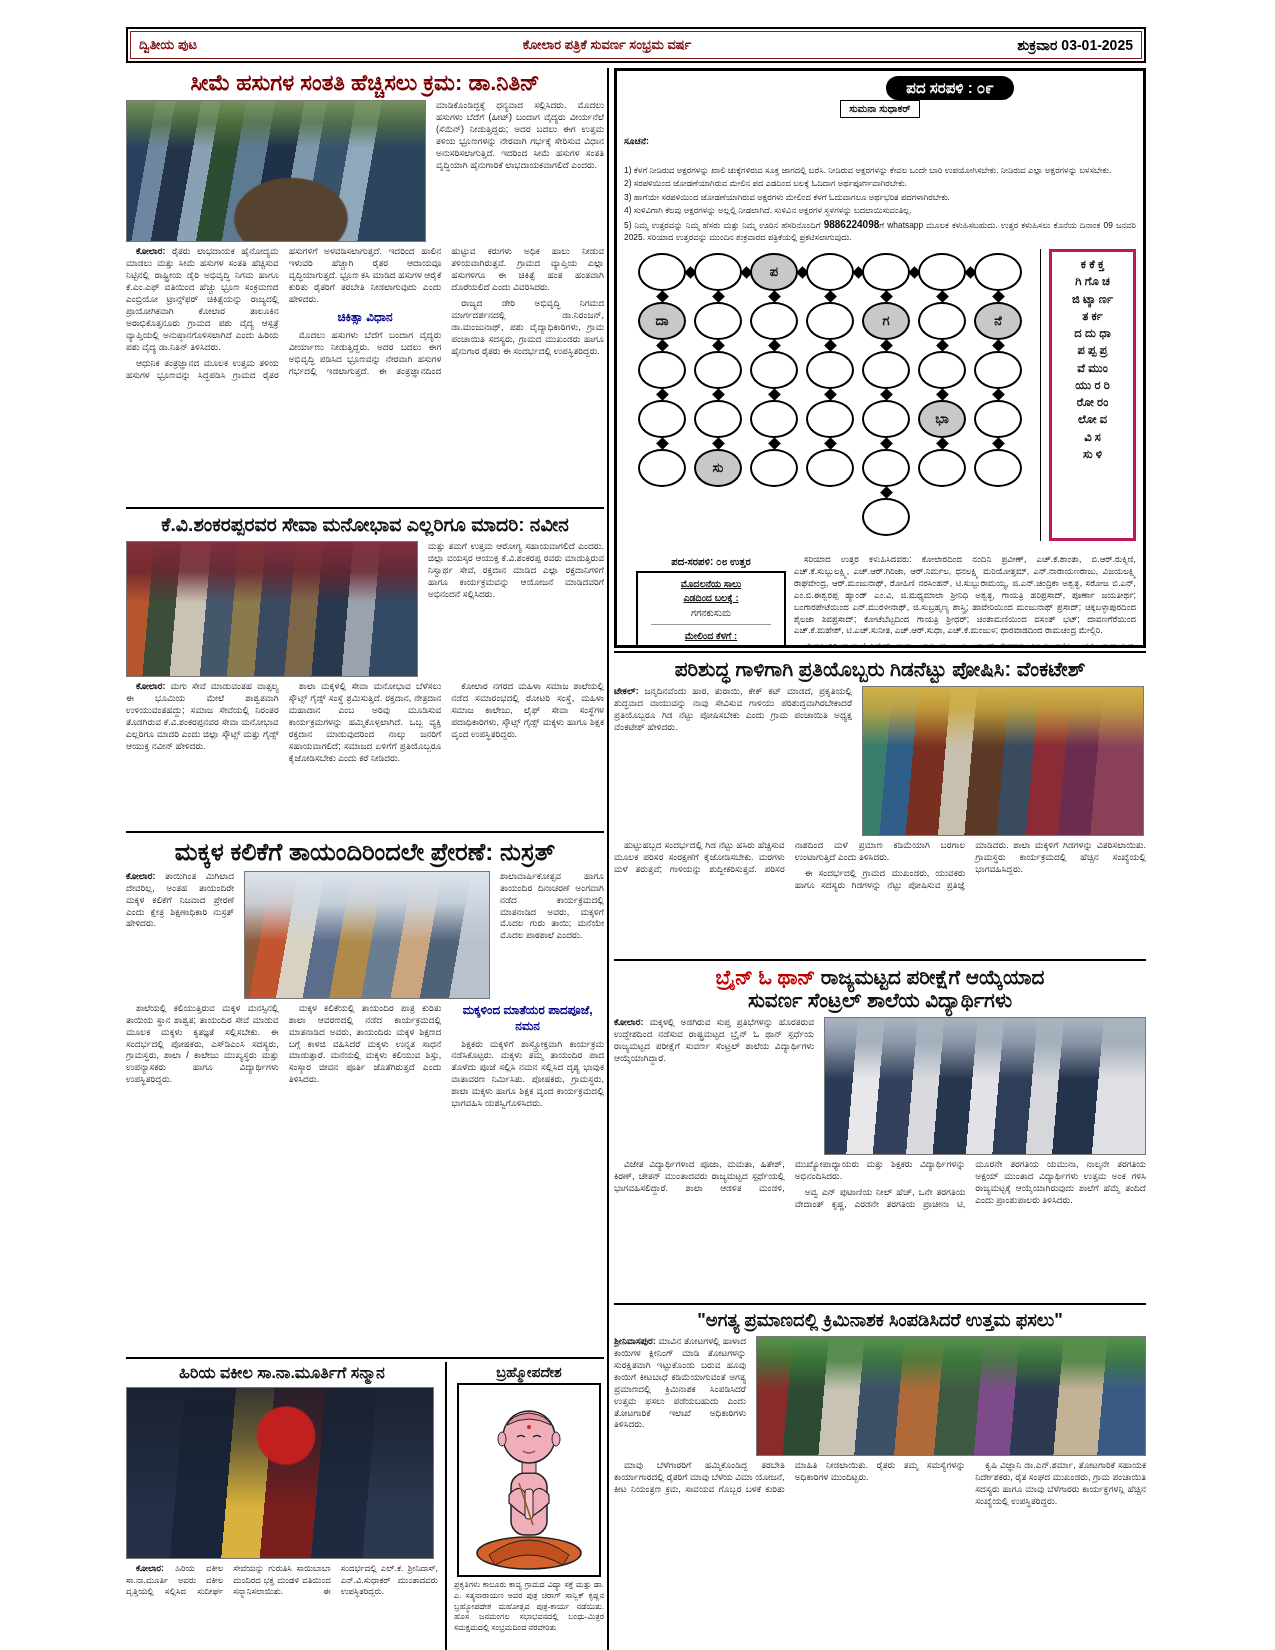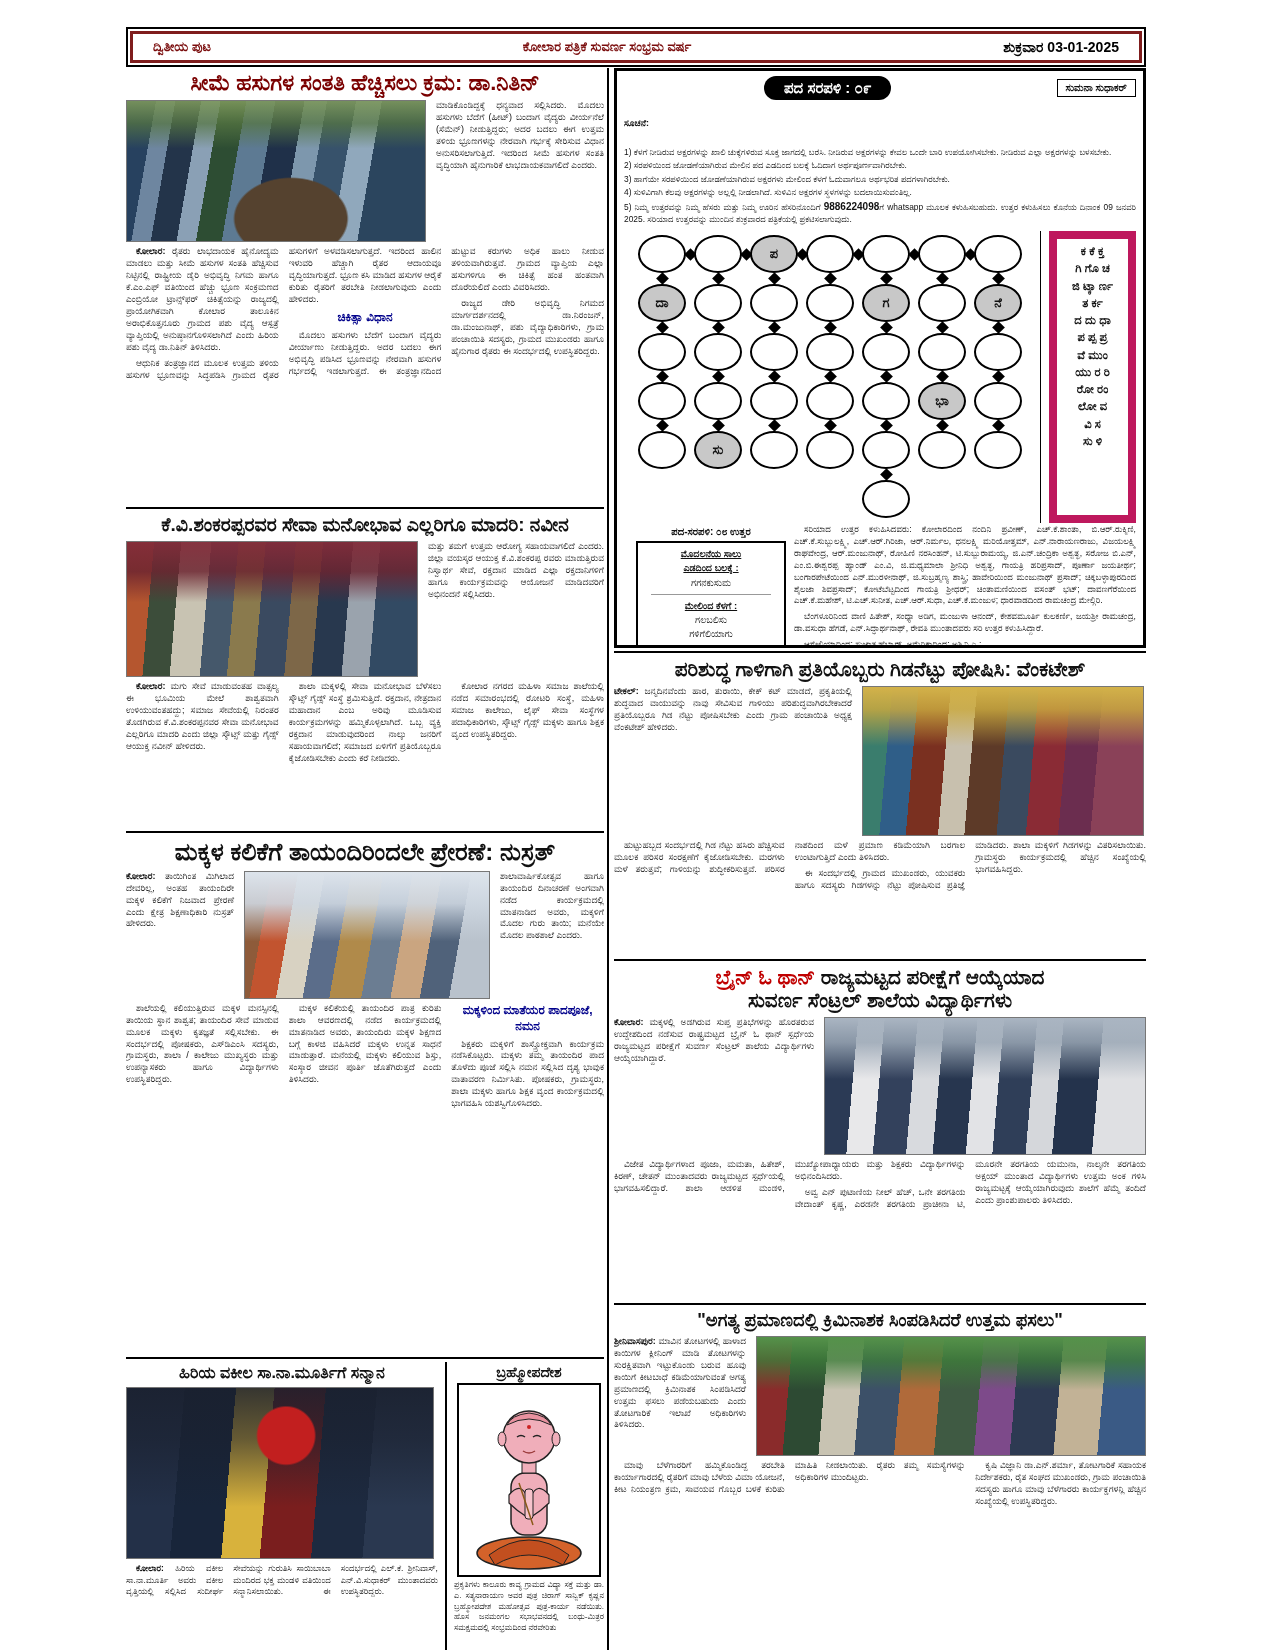--- a/index.html
+++ b/index.html
@@ -1,20 +1,20 @@
 <!DOCTYPE html>
 <html><head>
 <meta charset="utf-8">
 <style>
   html,body{margin:0;padding:0;background:#e9e9e9;}
   .page{position:relative;width:1275px;height:1650px;background:#fff;margin:0 auto;
         font-family:"Liberation Sans","DejaVu Sans",sans-serif;color:#111;overflow:hidden;}
   
   .masthead-outer{position:absolute;left:126px;top:27px;width:1020px;border:2px solid #000;padding:2px;box-sizing:border-box;background:#fff;}
-  .masthead{border:3px solid #7f1d1d;height:26px;display:flex;align-items:center;justify-content:space-between;padding:0 20px;}
+  .masthead{border:1px solid #7f1d1d;height:26px;display:flex;align-items:center;justify-content:space-between;padding:0 8px;}
   .mh-left,.mh-center{color:#7a0c0c;font-weight:bold;font-size:13px;}
   .mh-right{color:#000;font-weight:bold;font-size:14px;}
   
   .content{position:absolute;left:126px;top:68px;width:1022px;display:flex;}
   .left-zone{width:478px;}
   .right-zone{width:532px;border-left:2px solid #000;padding-left:5px;margin-left:3px;}
   .sect{overflow:hidden;position:relative;}
   .rule-h{border:none;border-top:2px solid #000;margin:3px 0;}
   
   .hl{font-weight:bold;text-align:center;line-height:1.15;margin:2px 0 5px 0;}
@@ -46,35 +46,35 @@
     linear-gradient(0deg, rgba(0,0,0,0) 0 60%, rgba(202,169,63,.85) 85%, #d3b24a 100%),
     linear-gradient(95deg,#3a7d6d 0 10%,#2f5e88 10% 19%,#7a3020 19% 30%,#c8c0ae 30% 39%,#5d3a28 39% 50%,#3a4a5f 50% 60%,#8a2b35 60% 71%,#6b2d4f 71% 82%,#8a4158 82% 100%);}
   .ph6{background:
     linear-gradient(0deg, rgba(0,0,0,0) 0 55%, rgba(154,167,181,.85) 82%, #aab5c2 100%),
     linear-gradient(95deg,#2b3a55 0 10%,#e8e8ea 10% 18%,#33415c 18% 28%,#d8dade 28% 36%,#27364f 36% 46%,#e2e3e6 46% 54%,#2f3e58 54% 64%,#d5d7db 64% 72%,#24334c 72% 84%,#dfe0e3 84% 100%);}
   .ph7{background:
     linear-gradient(0deg, rgba(0,0,0,0) 0 55%, rgba(62,125,58,.8) 80%, #55924a 100%),
     linear-gradient(95deg,#8a2b2b 0 9%,#2d4a33 9% 18%,#c8c3b2 18% 27%,#3c5068 27% 37%,#b06a3a 37% 47%,#3f5a43 47% 57%,#7d4a8a 57% 66%,#2d3a52 66% 77%,#c2b296 77% 88%,#3a5a85 88% 100%);}
   
   .puzzle{border:3px solid #000;padding:5px 7px;box-sizing:border-box;height:580px;overflow:hidden;}
-  .pz-top{display:flex;align-items:center;justify-content:space-between;margin-bottom:11px;}
+  .pz-top{display:flex;align-items:center;justify-content:space-between;margin-bottom:11px;flex-direction:column;}
   .pill{background:#000;color:#fff;border-radius:15px;padding:3px 20px;font-weight:bold;font-size:15px;margin-left:140px;}
   .author{border:1px solid #000;padding:2px 8px;font-weight:bold;font-size:10px;}
   .note{font-weight:bold;font-size:9px;margin:18px 0;}
   .rules{font-size:8.4px;line-height:1.35;}
   .rule{margin-bottom:2px;text-align:justify;}
   .phone{font-size:10px;}
   .gridrow{display:flex;margin-top:6px;}
   .grid{position:relative;width:416px;height:292px;flex:0 0 auto;border-right:1px solid #000;}
   .gcell{position:absolute;width:48px;height:38px;border:2px solid #000;border-radius:50%;background:#fff;
          display:flex;align-items:center;justify-content:center;font-weight:bold;font-size:13px;box-sizing:border-box;}
   .gcell.hint{background:#c8c8c8;}
   .conn{position:absolute;width:9px;height:9px;background:#000;transform:rotate(45deg);}
-  .bank{border:8px solid #be185d;margin-left:8px;padding:4px 6px;text-align:center;font-weight:bold;font-size:11.5px;line-height:1.5;flex:1;}
-  .ansrow{display:flex;margin-top:1px;padding-left:12px;}
+  .bank{border:3px solid #be185d;margin-left:8px;padding:4px 6px;text-align:center;font-weight:bold;font-size:11.5px;line-height:1.5;flex:1;}
+  .ansrow{display:flex;margin-top:13px;padding-left:12px;}
   .anscol{width:150px;flex:0 0 auto;}
   .anstitle{font-weight:bold;font-size:10px;text-align:center;margin:2px 0 3px 0;}
   .ansbox{border:2px solid #000;padding:4px 3px;text-align:center;font-size:9.5px;line-height:1.5;}
   .ansbox .lbl{font-weight:bold;text-decoration:underline;display:block;}
   .ansbox .sep{border-top:1px solid #999;margin:4px 10px;}
   .winners{font-size:8.6px;line-height:1.38;text-align:justify;padding-left:8px;}
   .winners p{margin:0 0 4px 0;text-indent:10px;}
   
   .a4wrap{display:flex;}
   .a4{width:312px;flex:0 0 auto;}

